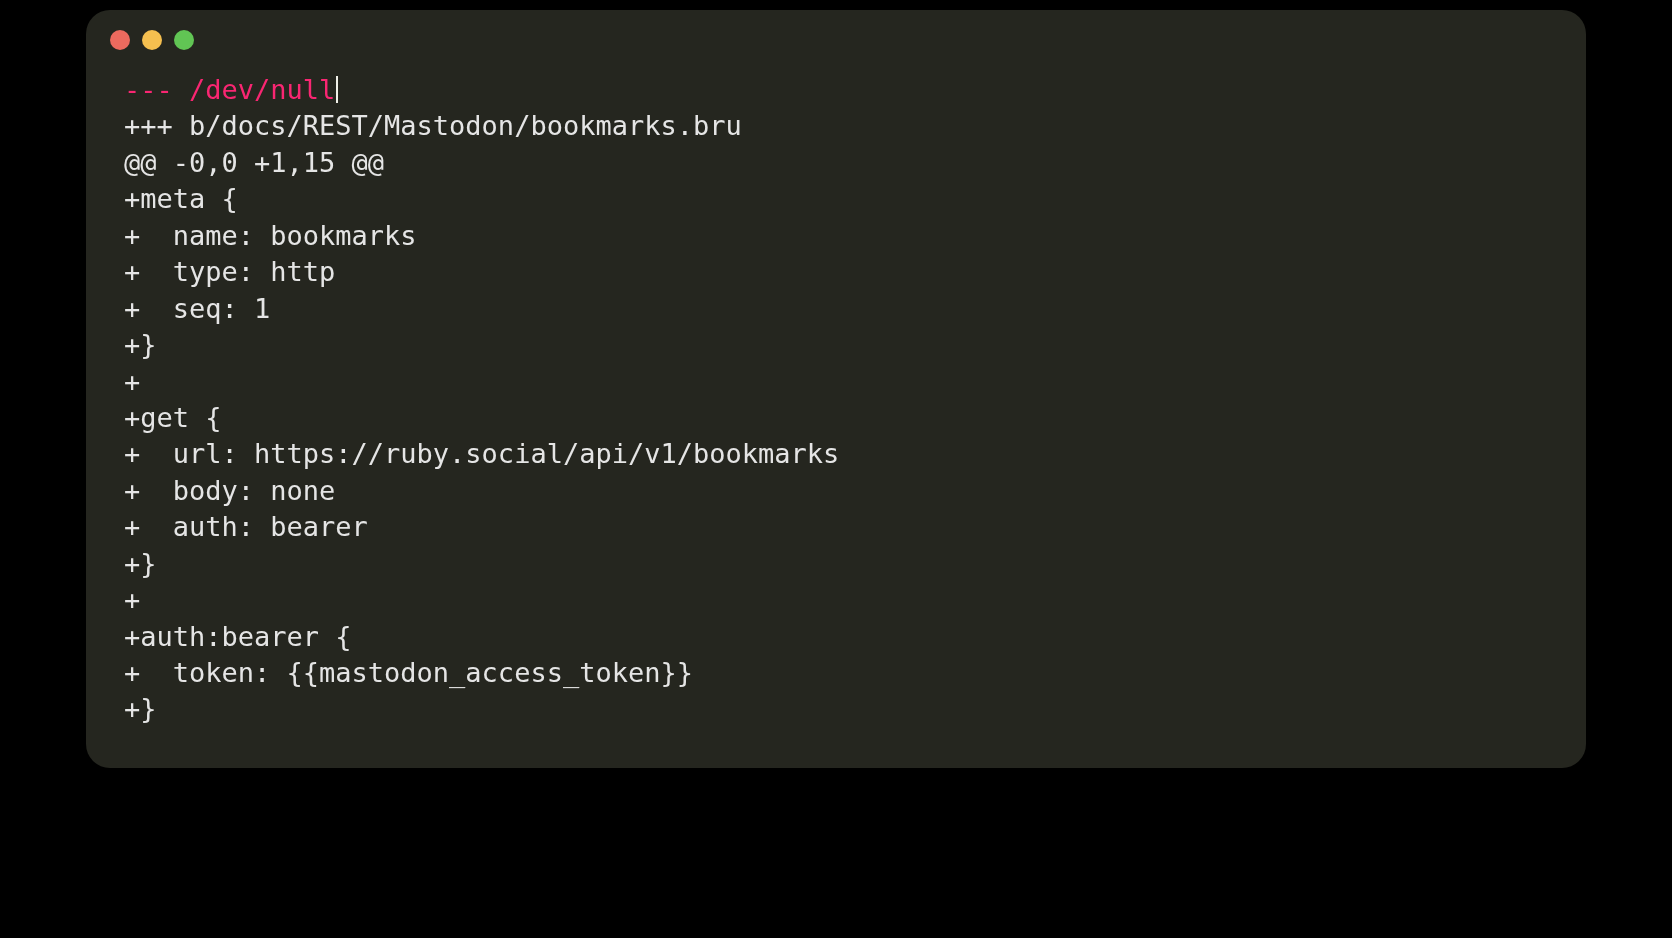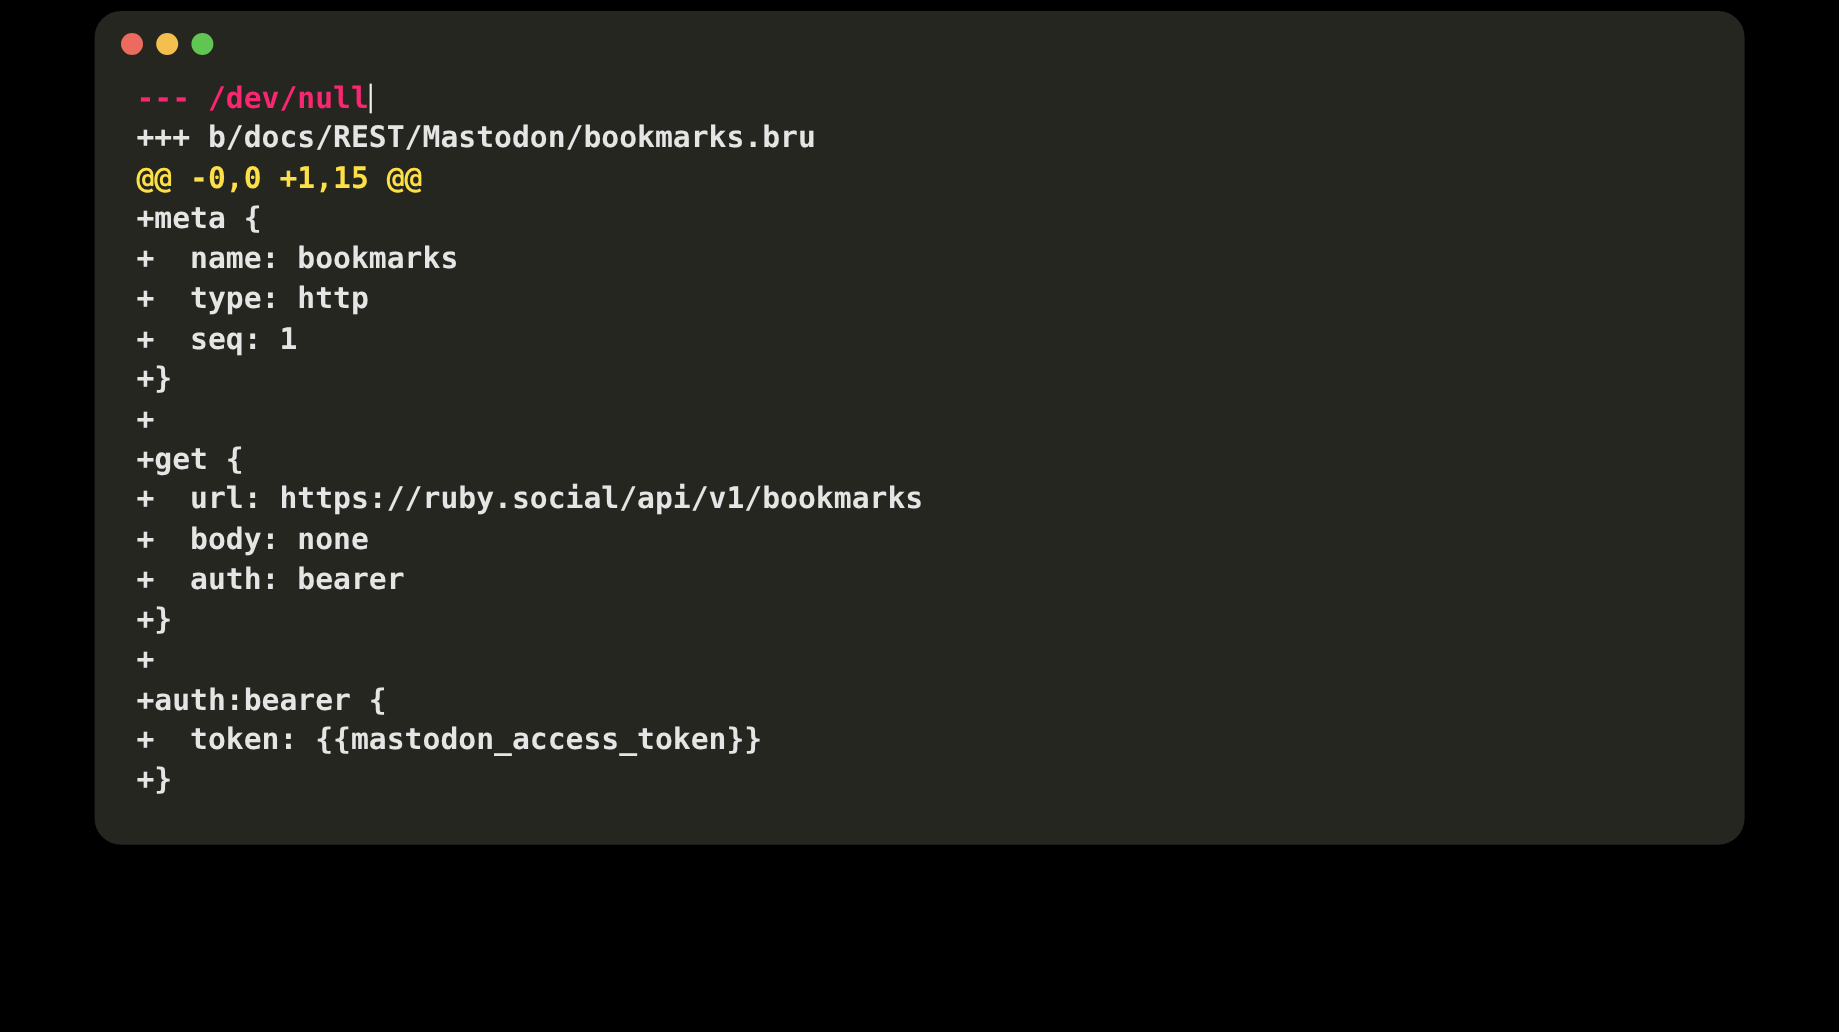--- a/index.html
+++ b/index.html
@@ -33,26 +33,25 @@
     }
     .dot-red { background: #ec6a5e; }
     .dot-yellow { background: #f5bf4f; }
     .dot-green { background: #61c554; }
     .content {
       padding: 12px 38px 40px 38px;
       font-family: "SF Mono", ui-monospace, Menlo, Monaco, Consolas, monospace;
       font-size: 27px;
       line-height: 1.35;
       white-space: pre;
-      font-weight: bold;
     }
     .line { display: block; }
     .removed { color: #f92672; }
     .added { color: #e5e5e5; }
-    .hunk { color: #fde047; }
+    .hunk { color: #e5e5e5; }
     .cursor {
       display: inline-block;
       width: 2px;
       height: 1em;
       background: #f0f0e8;
       vertical-align: text-top;
       margin-left: 1px;
       position: relative;
       top: 2px;
     }

